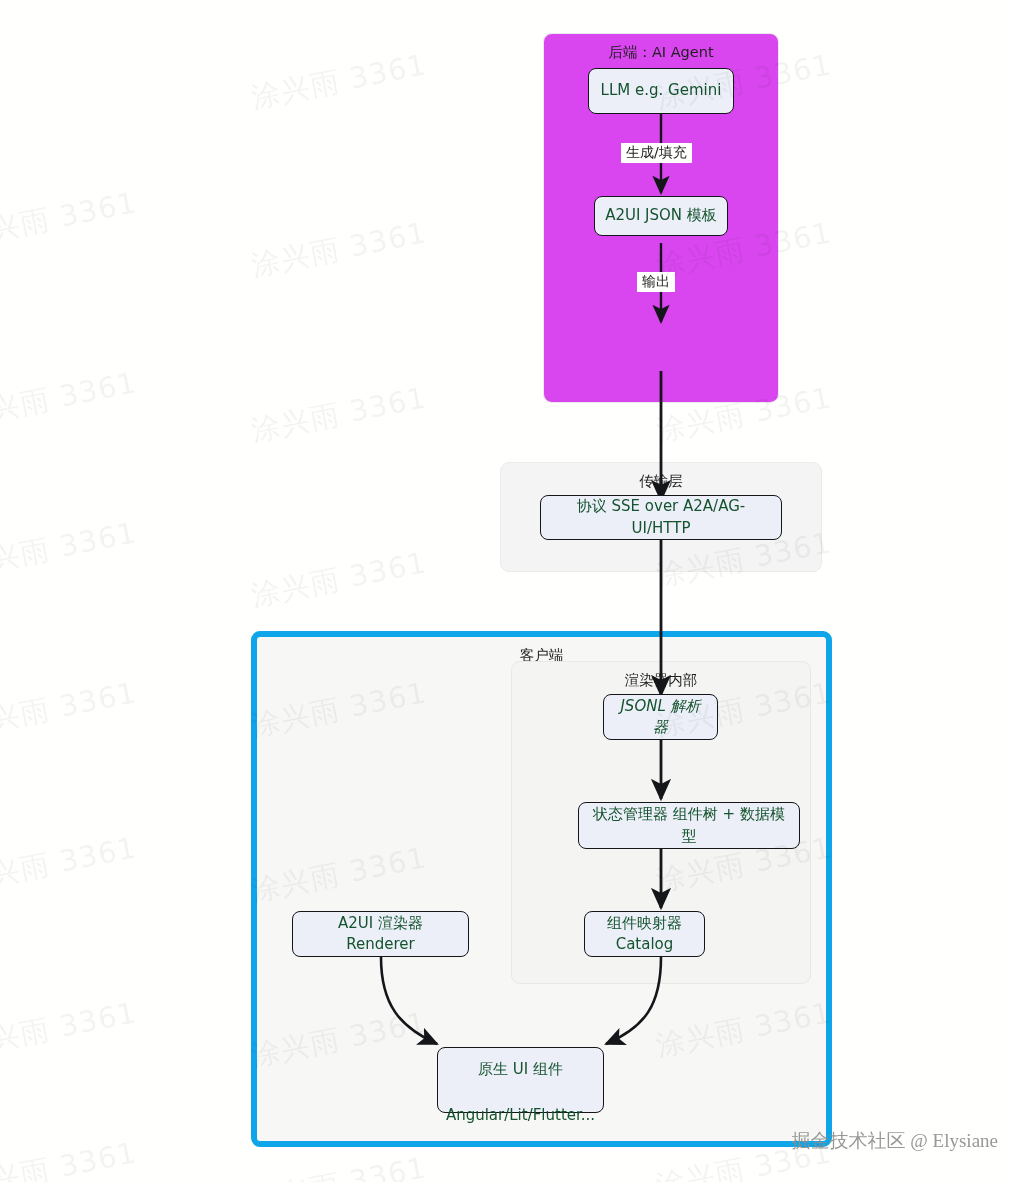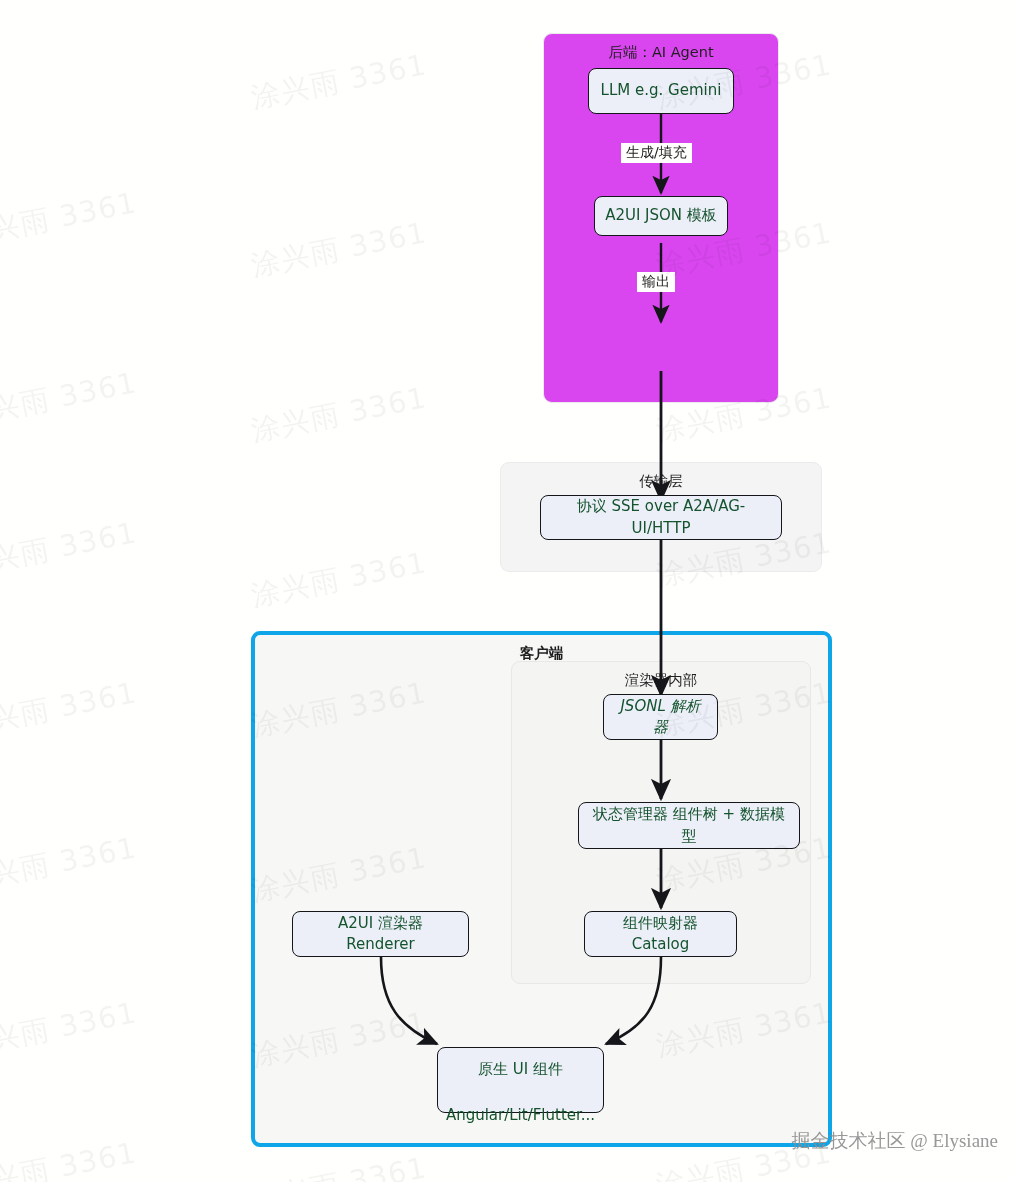--- a/index.html
+++ b/index.html
@@ -56,22 +56,21 @@
   .sg-backend {
     background: #d946ef;
     border: 1px solid #ebebeb;
   }
   .sg-transport {
     background: #f4f4f4;
     border: 1px solid #ebebeb;
   }
   .sg-client {
     background: #f7f7f5;
-    border: 4px solid #0ea5e9;
-    font-weight: bold;
+    border: 6px solid #0ea5e9;
   }
   .sg-renderer {
     background: #f4f4f2;
     border: 1px solid #e8e8e6;
   }
   .sg-title {
     position: absolute;
     top: 9px;
     left: 0;
     width: 100%;
@@ -214,21 +213,21 @@
   </div>
 
   <div class="node" style="left:603px; top:694px; width:115px; height:46px;font-style:italic;">
     <span>JSONL 解析器</span>
   </div>
 
   <div class="node" style="left:578px; top:802px; width:222px; height:47px;">
     <span>状态管理器 组件树 + 数据模型</span>
   </div>
 
-  <div class="node" style="left:584px; top:911px; width:153px; height:46px;">
+  <div class="node" style="left:584px; top:911px; width:121px; height:46px;">
     <span>组件映射器 Catalog</span>
   </div>
 
   <div class="node" style="left:292px; top:911px; width:177px; height:46px;">
     <span>A2UI 渲染器 Renderer</span>
   </div>
 
   <div class="node" style="left:437px; top:1047px; width:167px; height:66px; flex-direction:column; justify-content:center;">
     <span class="l2">原生 UI 组件</span>
     <span class="l2">Angular/Lit/Flutter...</span>

